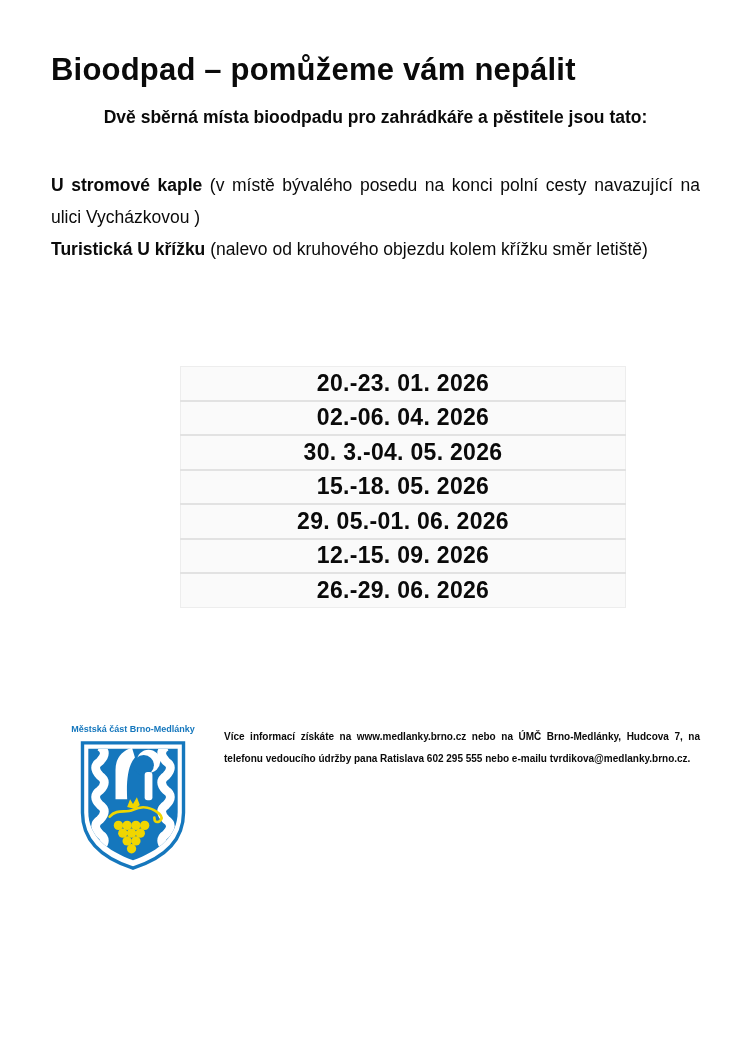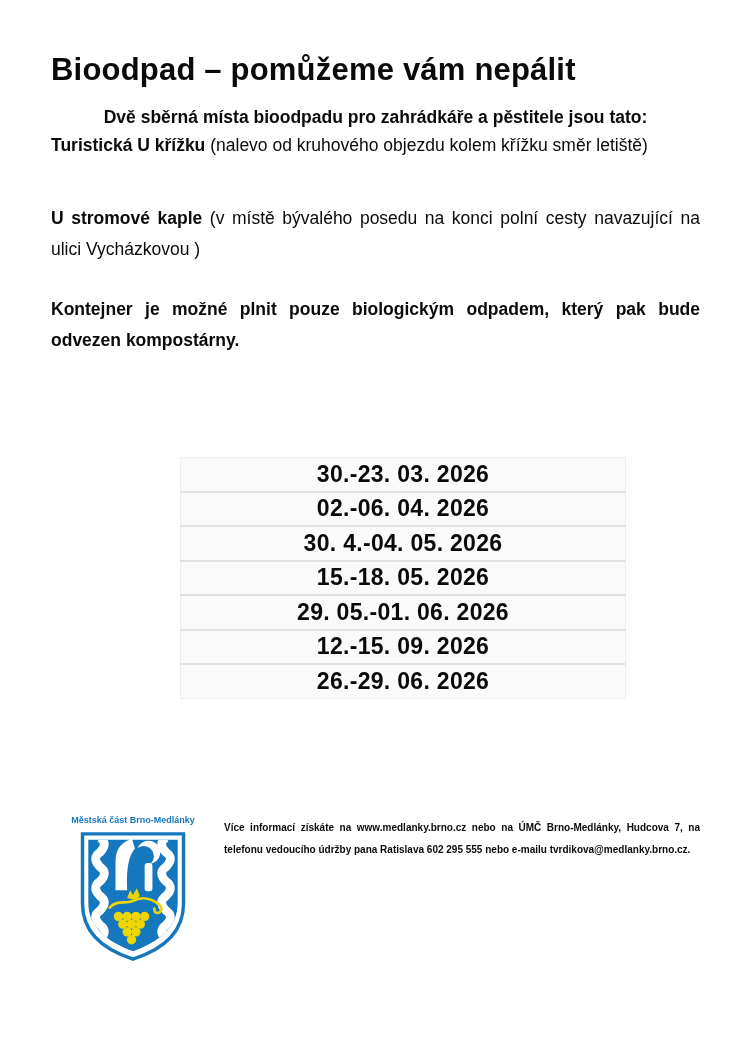--- a/index.html
+++ b/index.html
@@ -111,36 +111,35 @@
 </style>
 </head>
 <body>
 
 <div class="page">
 
   <h1 class="title">Bioodpad – pomůžeme vám nepálit</h1>
 
   <p class="subtitle">Dvě sběrná místa bioodpadu pro zahrádkáře a pěstitele jsou tato:</p>
 
+  <p class="loc-para first"><span class="loc-name">U stromové kaple</span> <span>(v místě bývalého posedu na konci polní cesty navazující na ulici Vycházkovou )</span></p>
+
   <p class="loc-para second"><span class="loc-name">Turistická U křížku</span> <span>(nalevo od kruhového objezdu kolem křížku směr letiště)</span></p>
 
-  <p class="loc-para first"><span class="loc-name">U stromové kaple</span> <span>(v místě bývalého posedu na konci polní cesty navazující na ulici Vycházkovou )</span></p>
-
-  <p class="note-para">Kontejner je možné plnit pouze biologickým odpadem, který pak bude odvezen kompostárny.</p>
 
   <table class="schedule-table">
     <tbody>
       <tr>
-          <td>30.-23. 03. 2026</td>
+          <td>20.-23. 01. 2026</td>
         </tr>
       <tr>
           <td>02.-06. 04. 2026</td>
         </tr>
       <tr>
-          <td>30. 4.-04. 05. 2026</td>
+          <td>30. 3.-04. 05. 2026</td>
         </tr>
       <tr>
           <td>15.-18. 05. 2026</td>
         </tr>
       <tr>
           <td>29. 05.-01. 06. 2026</td>
         </tr>
       <tr>
           <td>12.-15. 09. 2026</td>
         </tr>

